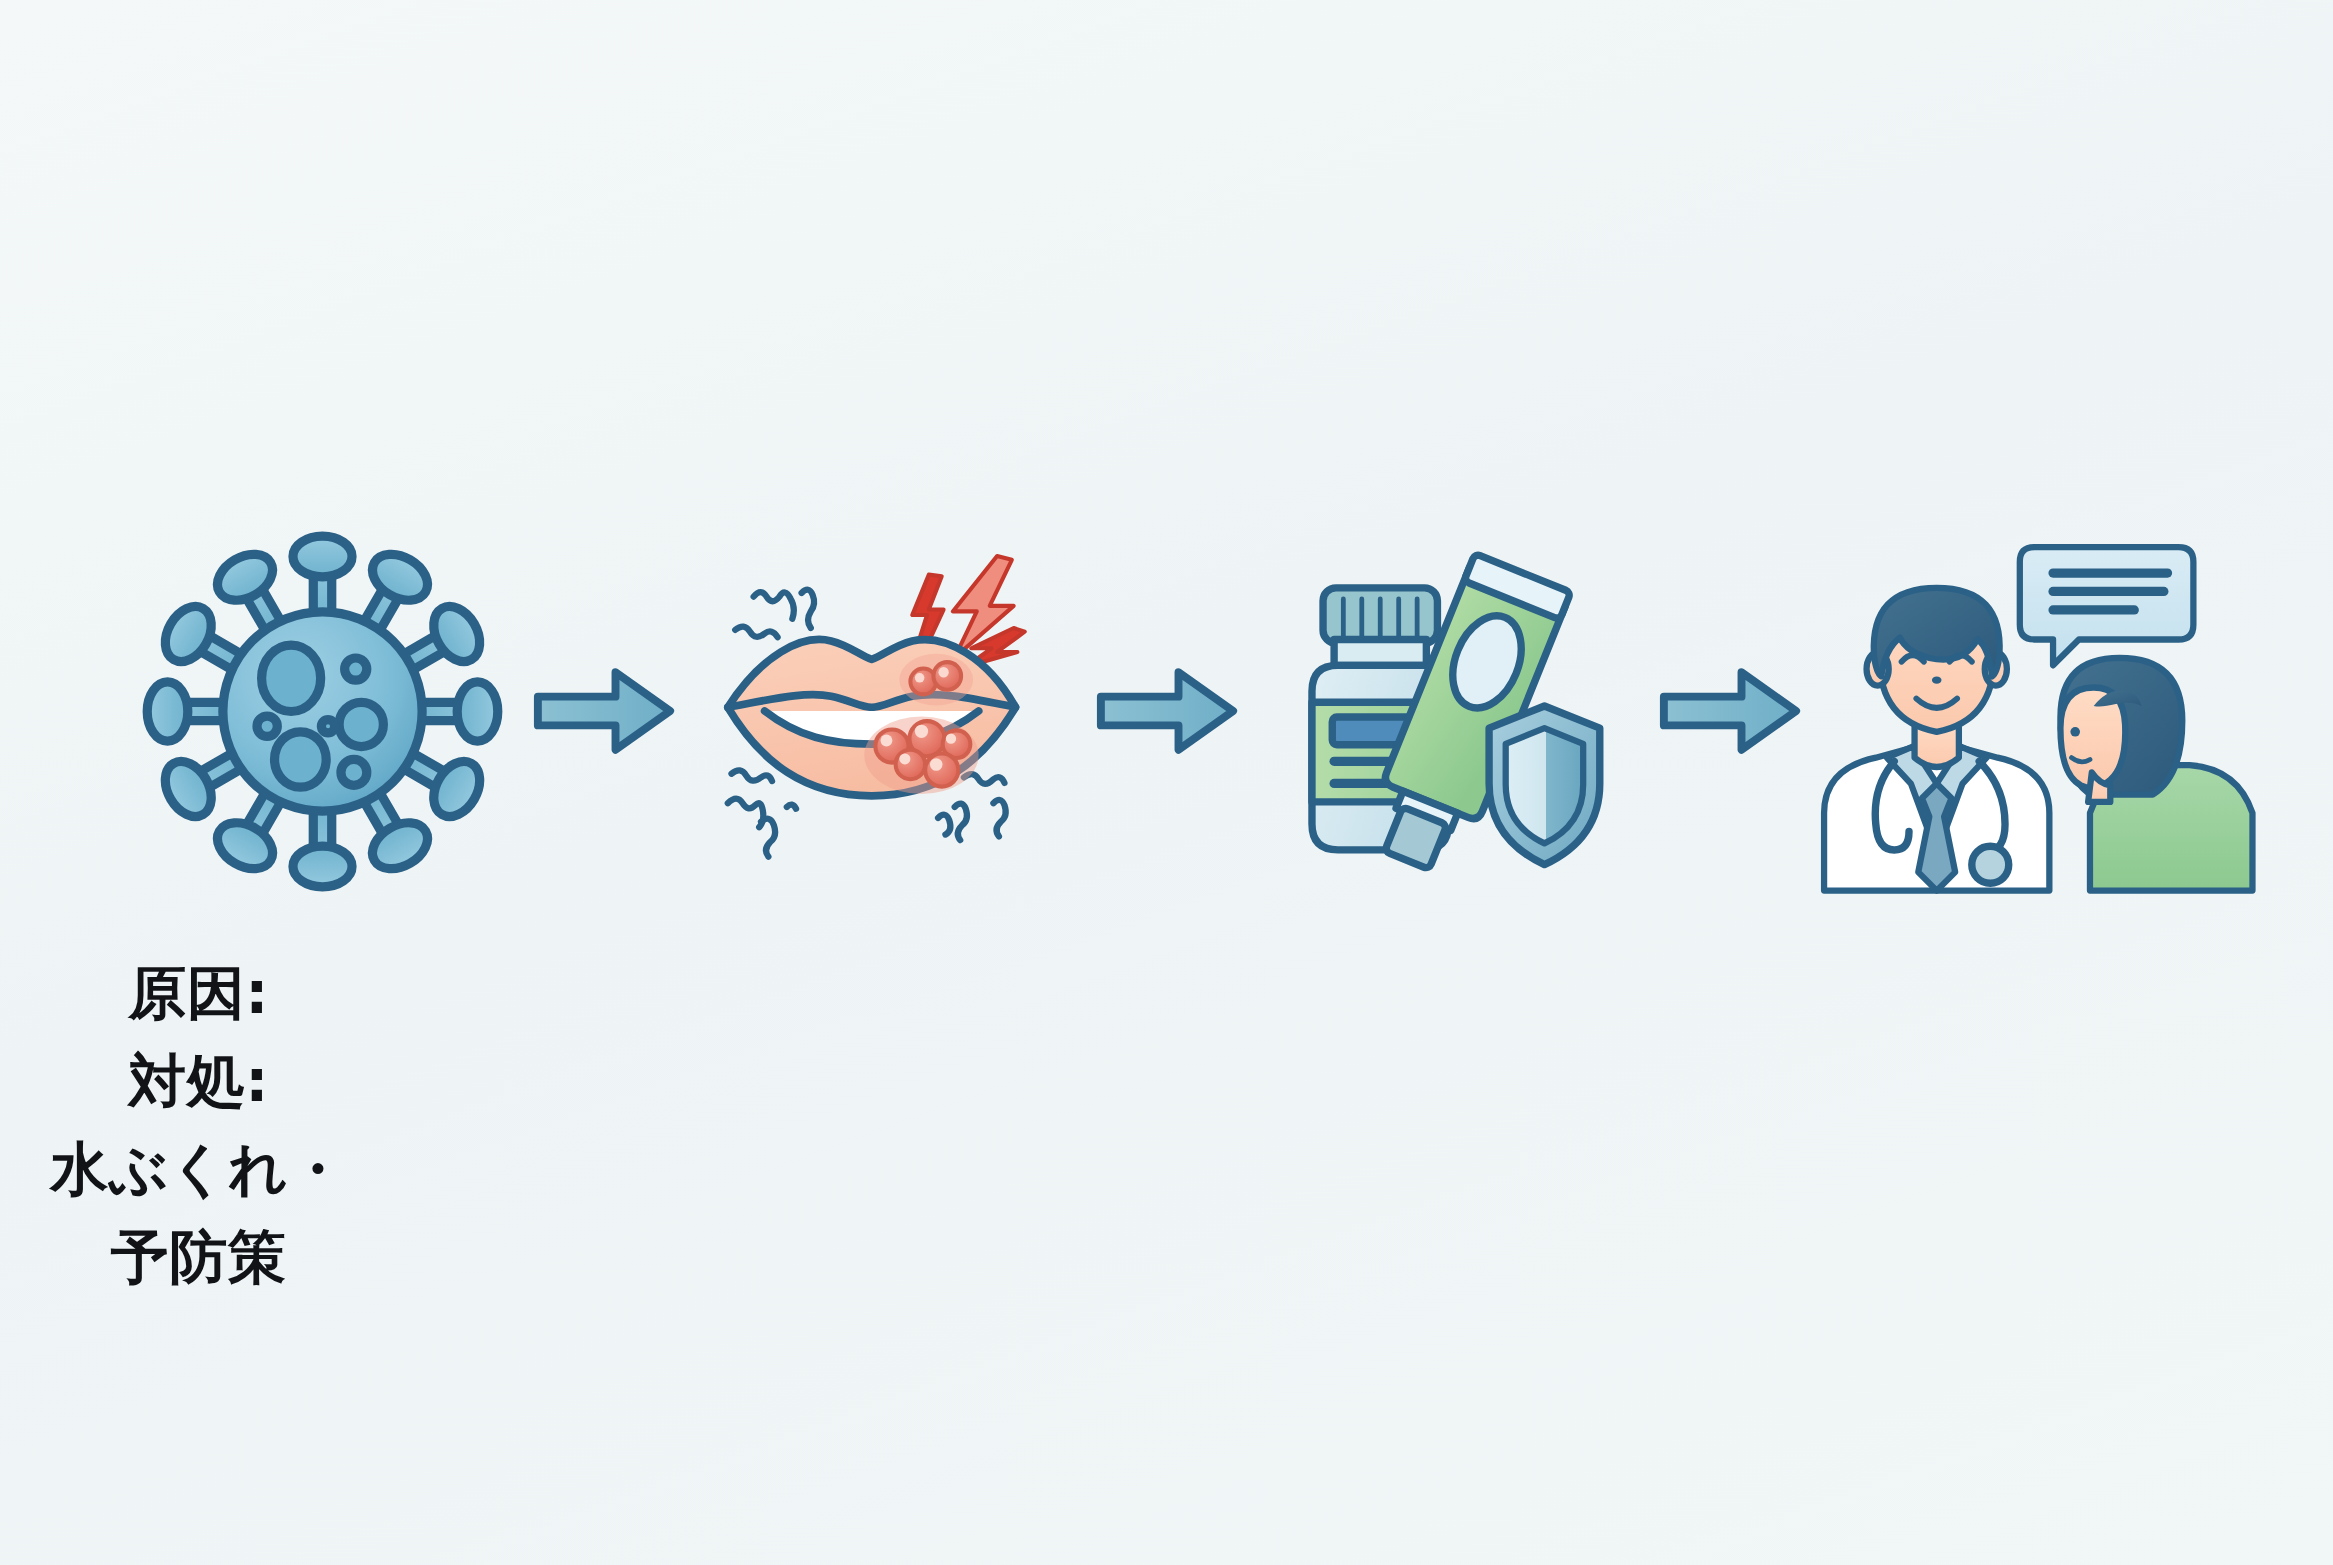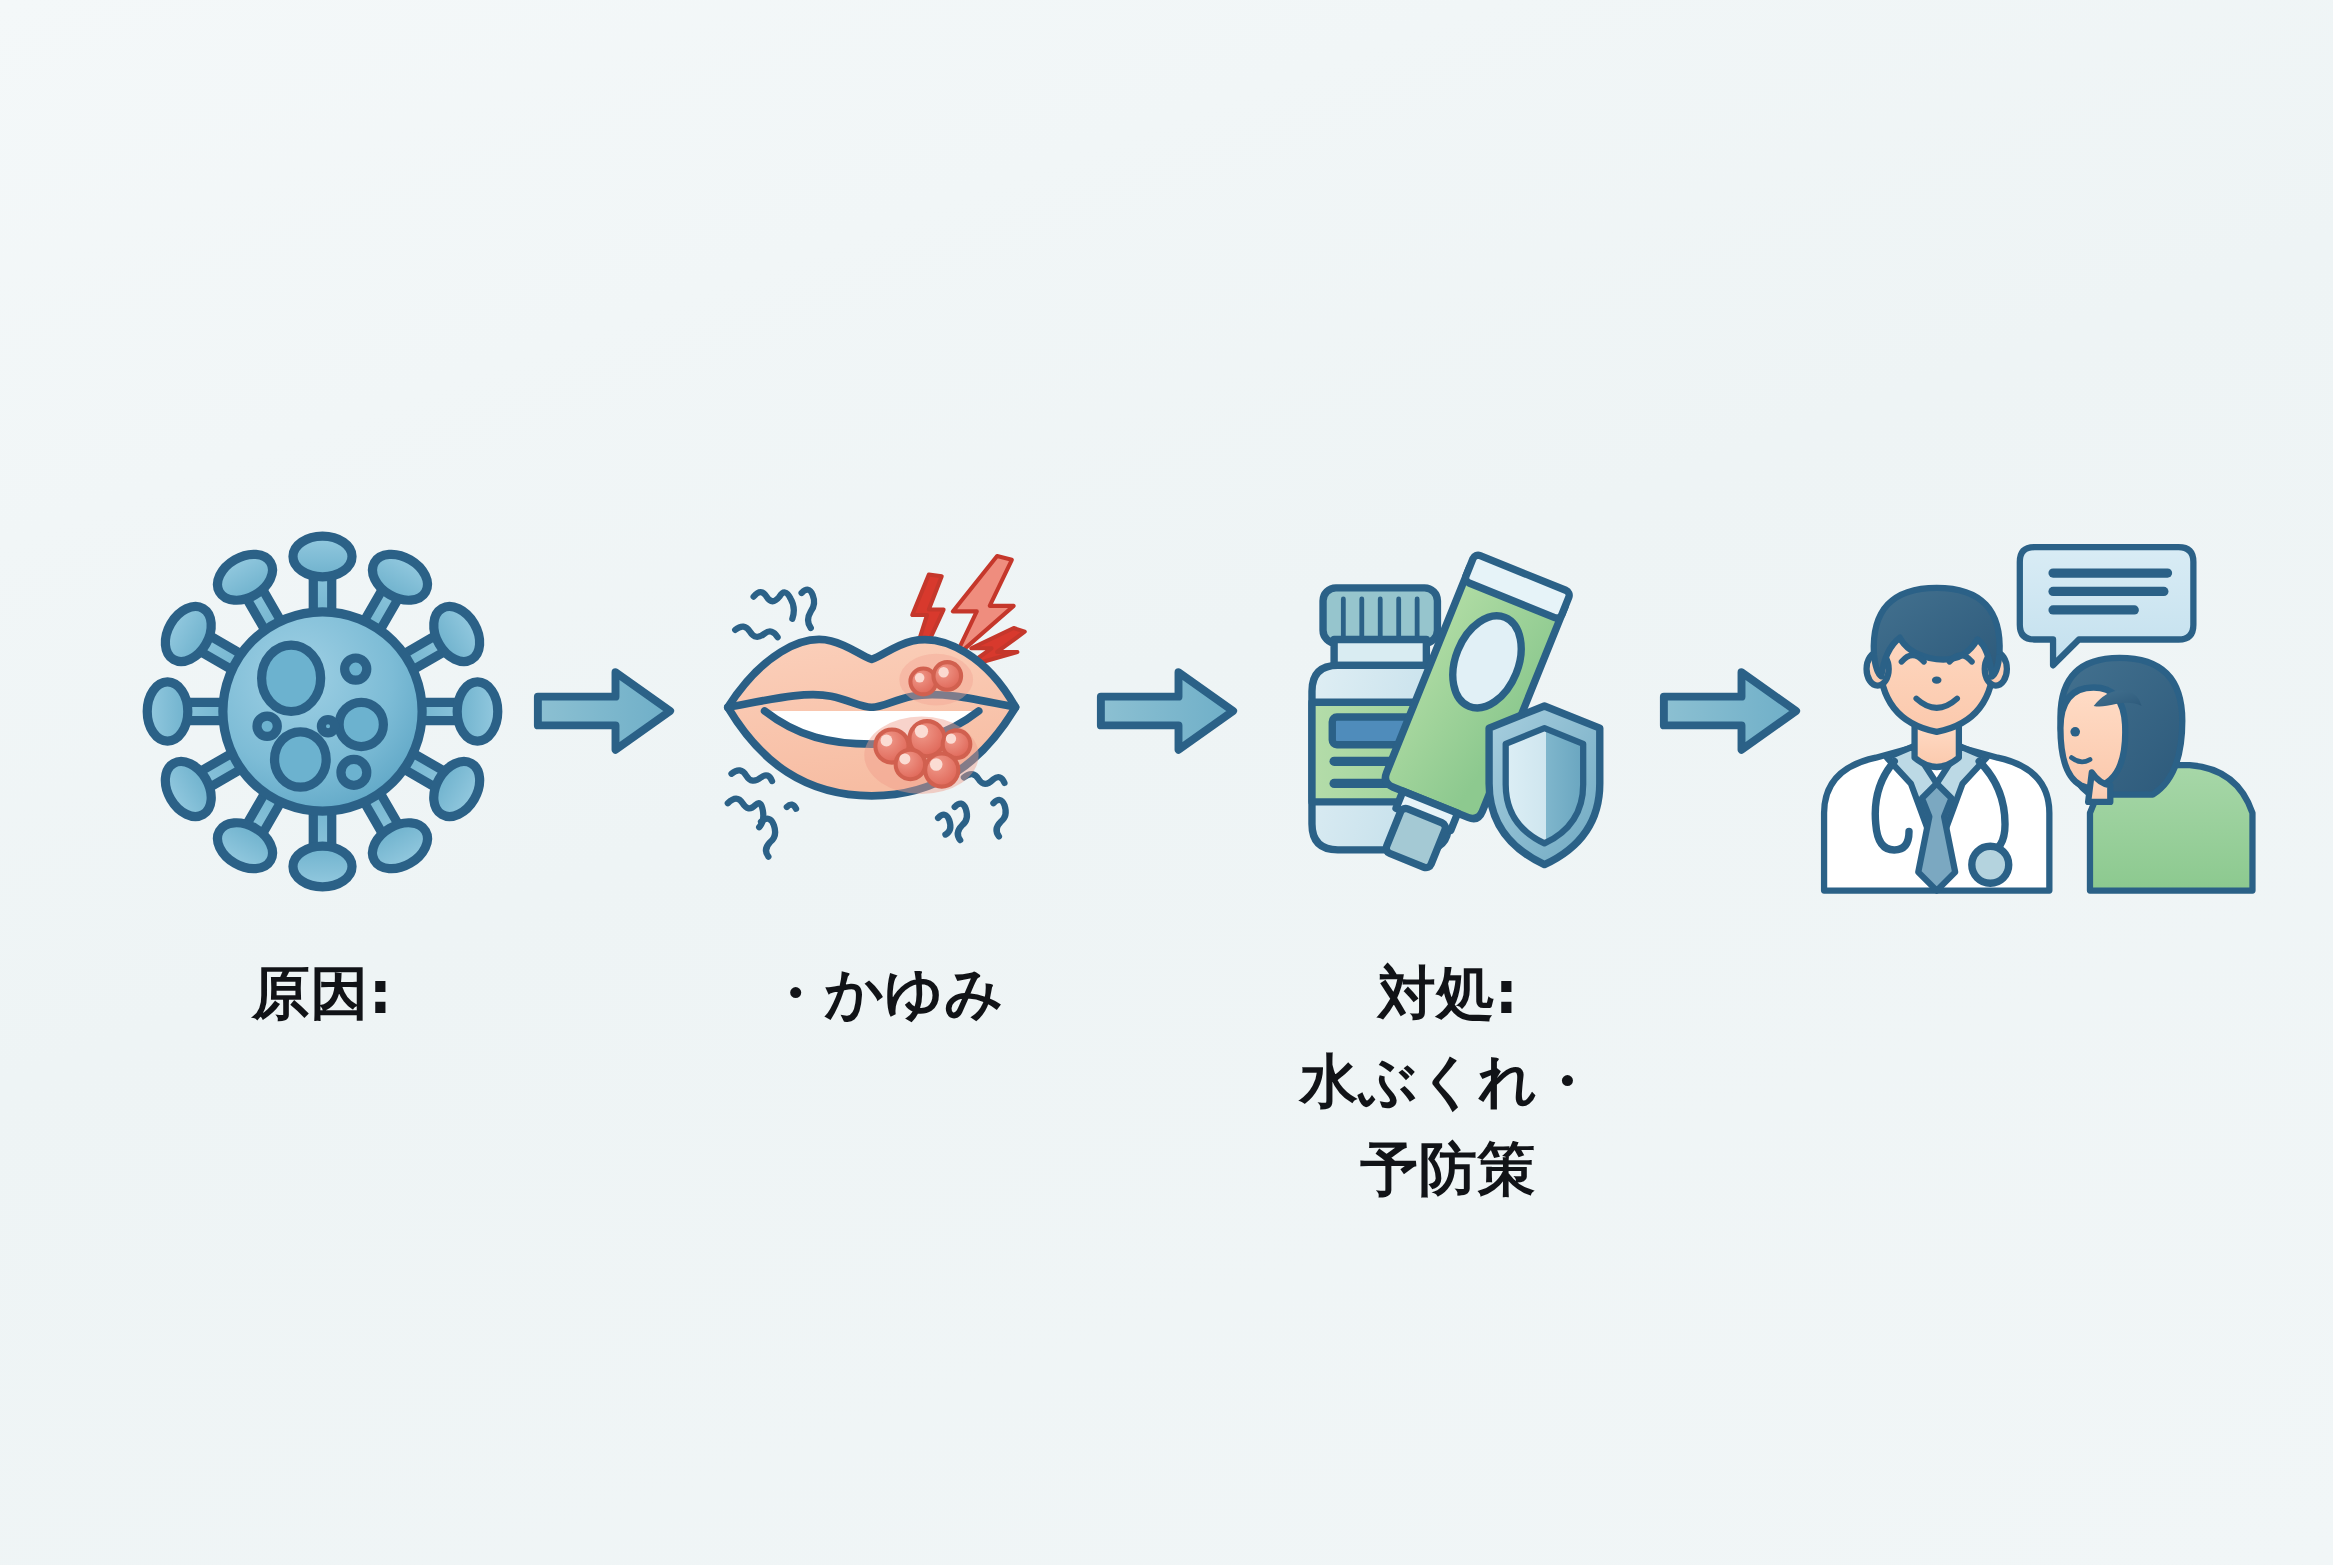--- a/index.html
+++ b/index.html
@@ -50,20 +50,21 @@
 
   
   .labels {
     position: absolute;
     left: 0;
     top: 949px;
     width: 2333px;
     display: flex;
     justify-content: center;
     align-items: flex-start;
+    flex-direction: column;
   }
   .label-col {
     width: 397px;
     flex: 0 0 auto;
     text-align: center;
     color: #111317;
     font-size: 58px;
     line-height: 88px;
     font-weight: 700;
     letter-spacing: 0.5px;
@@ -407,21 +408,20 @@
   </div>
 
   <div class="labels">
 
     <div class="label-col">
       <span class="label-line">原因:</span>
     </div>
     <div class="label-gap"></div>
 
     <div class="label-col">
-      <span class="label-line">・かゆみ</span>
     </div>
     <div class="label-gap"></div>
 
     <div class="label-col">
       <span class="label-line">対処:</span>
       <span class="label-line">水ぶくれ・</span>
       <span class="label-line">予防策</span>
     </div>
     <div class="label-gap"></div>
 

